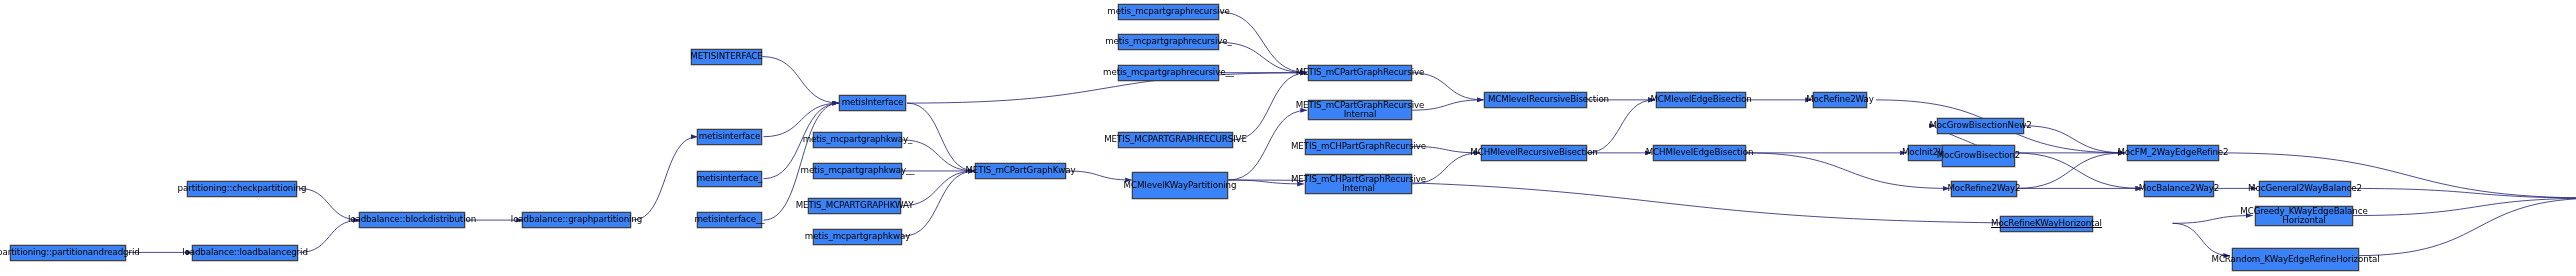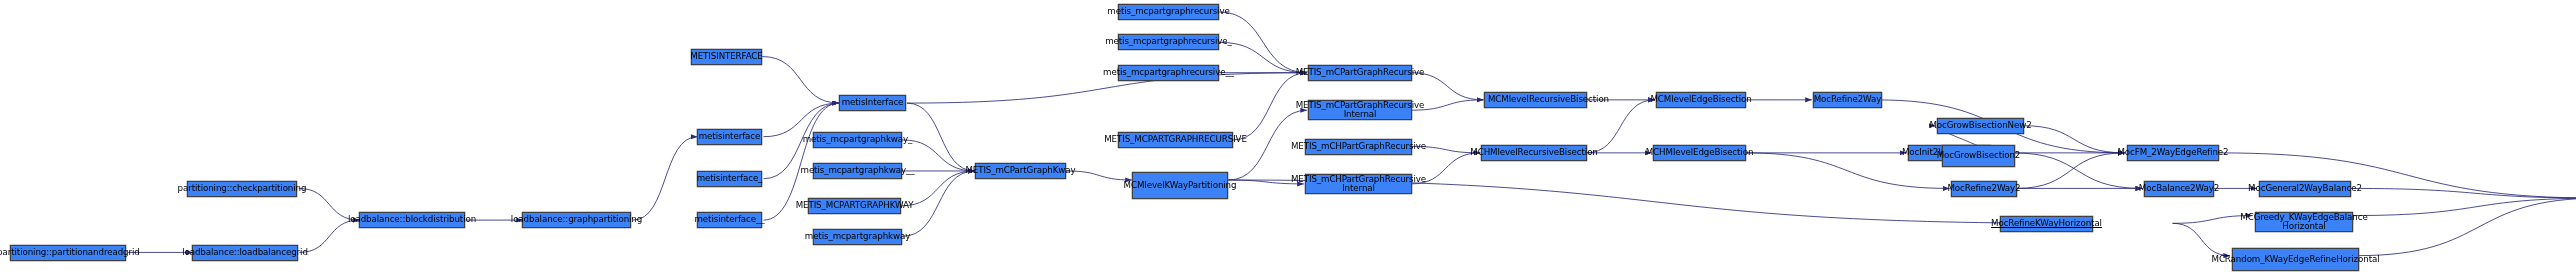--- a/index.html
+++ b/index.html
@@ -115,27 +115,27 @@
       <div class="node" style="left: 1308px; top: 65px; width: 104px; height: 16px;">METIS_mCPartGraphRecursive</div>
       <div class="node" style="left: 1308px; top: 100px; width: 104px; height: 20px;">METIS_mCPartGraphRecursive
 Internal</div>
       <div class="node" style="left: 1305px; top: 139px; width: 107px; height: 16px;">METIS_mCHPartGraphRecursive</div>
       <div class="node" style="left: 1305px; top: 174px; width: 107px; height: 20px;">METIS_mCHPartGraphRecursive
 Internal</div>
       <div class="node" style="left: 1484px; top: 92px; width: 103px; height: 16px; padding-left: 26px;">MCMlevelRecursiveBisection</div>
       <div class="node" style="left: 1481px; top: 145px; width: 106px; height: 16px;">MCHMlevelRecursiveBisection</div>
       <div class="node" style="left: 1656px; top: 92px; width: 90px; height: 16px;">MCMlevelEdgeBisection</div>
       <div class="node" style="left: 1653px; top: 145px; width: 93px; height: 16px;">MCHMlevelEdgeBisection</div>
-      <div class="node" style="left: 1813px; top: 92px; width: 69px; height: 16px;">MocRefine2Way</div>
+      <div class="node" style="left: 1813px; top: 92px; width: 54px; height: 16px;">MocRefine2Way</div>
       <div class="node" style="left: 1908px; top: 145px; width: 83px; height: 16px;">MocInit2WayPartition2</div>
       <div class="node" style="left: 1937px; top: 118px; width: 87px; height: 16px;">MocGrowBisectionNew2</div>
       <div class="node" style="left: 1942px; top: 145px; width: 73px; height: 22px;">MocGrowBisection2</div>
       <div class="node" style="left: 1951px; top: 181px; width: 66px; height: 16px;">MocRefine2Way2</div>
       <div class="node" style="left: 2000px; top: 216px; width: 93px; height: 16px; text-decoration: underline;">MocRefineKWayHorizontal</div>
       <div class="node" style="left: 2127px; top: 145px; width: 92px; height: 16px;">MocFM_2WayEdgeRefine2</div>
       <div class="node" style="left: 2144px; top: 181px; width: 70px; height: 16px;">MocBalance2Way2</div>
       <div class="node" style="left: 2259px; top: 181px; width: 92px; height: 16px;">MocGeneral2WayBalance2</div>
-      <div class="node" style="left: 2255px; top: 206px; width: 98px; height: 20px; margin-top: 6px;">MCGreedy_KWayEdgeBalance
+      <div class="node" style="left: 2255px; top: 206px; width: 98px; height: 20px;">MCGreedy_KWayEdgeBalance
 Horizontal</div>
       <div class="node" style="left: 2232px; top: 248px; width: 127px; height: 23px;">MCRandom_KWayEdgeRefineHorizontal</div>
     </div>
 </div>
 
 
 </body></html>

